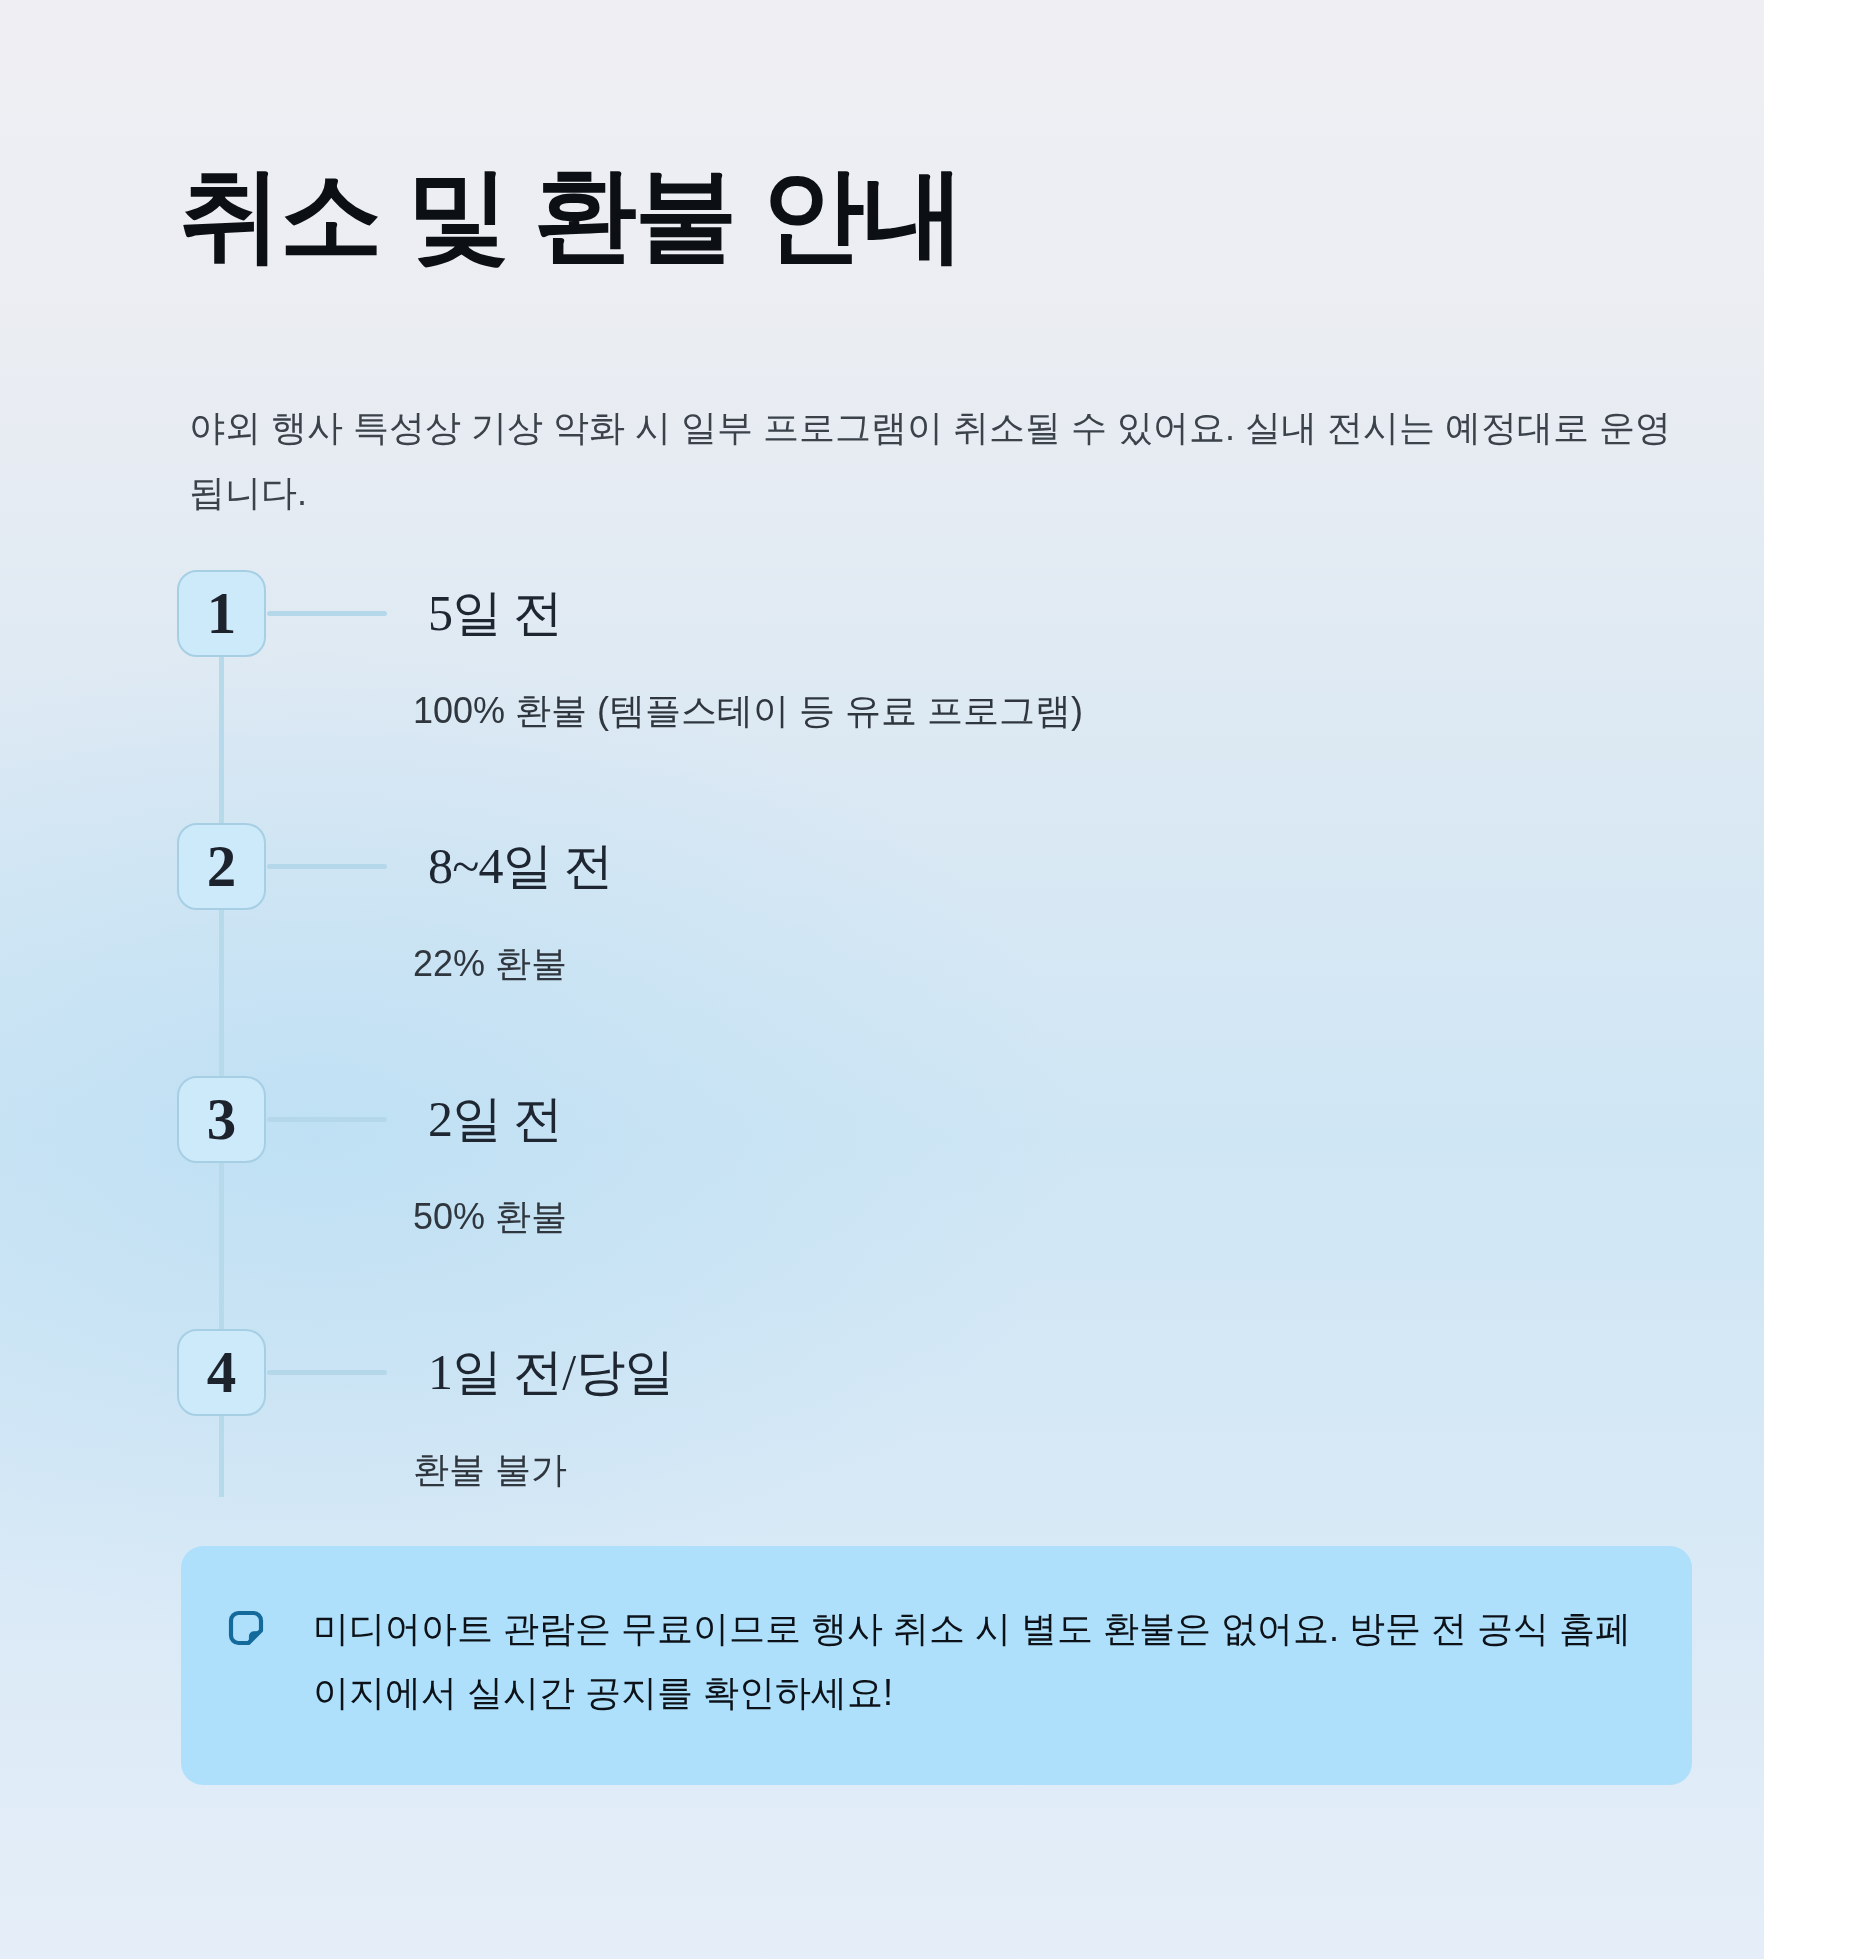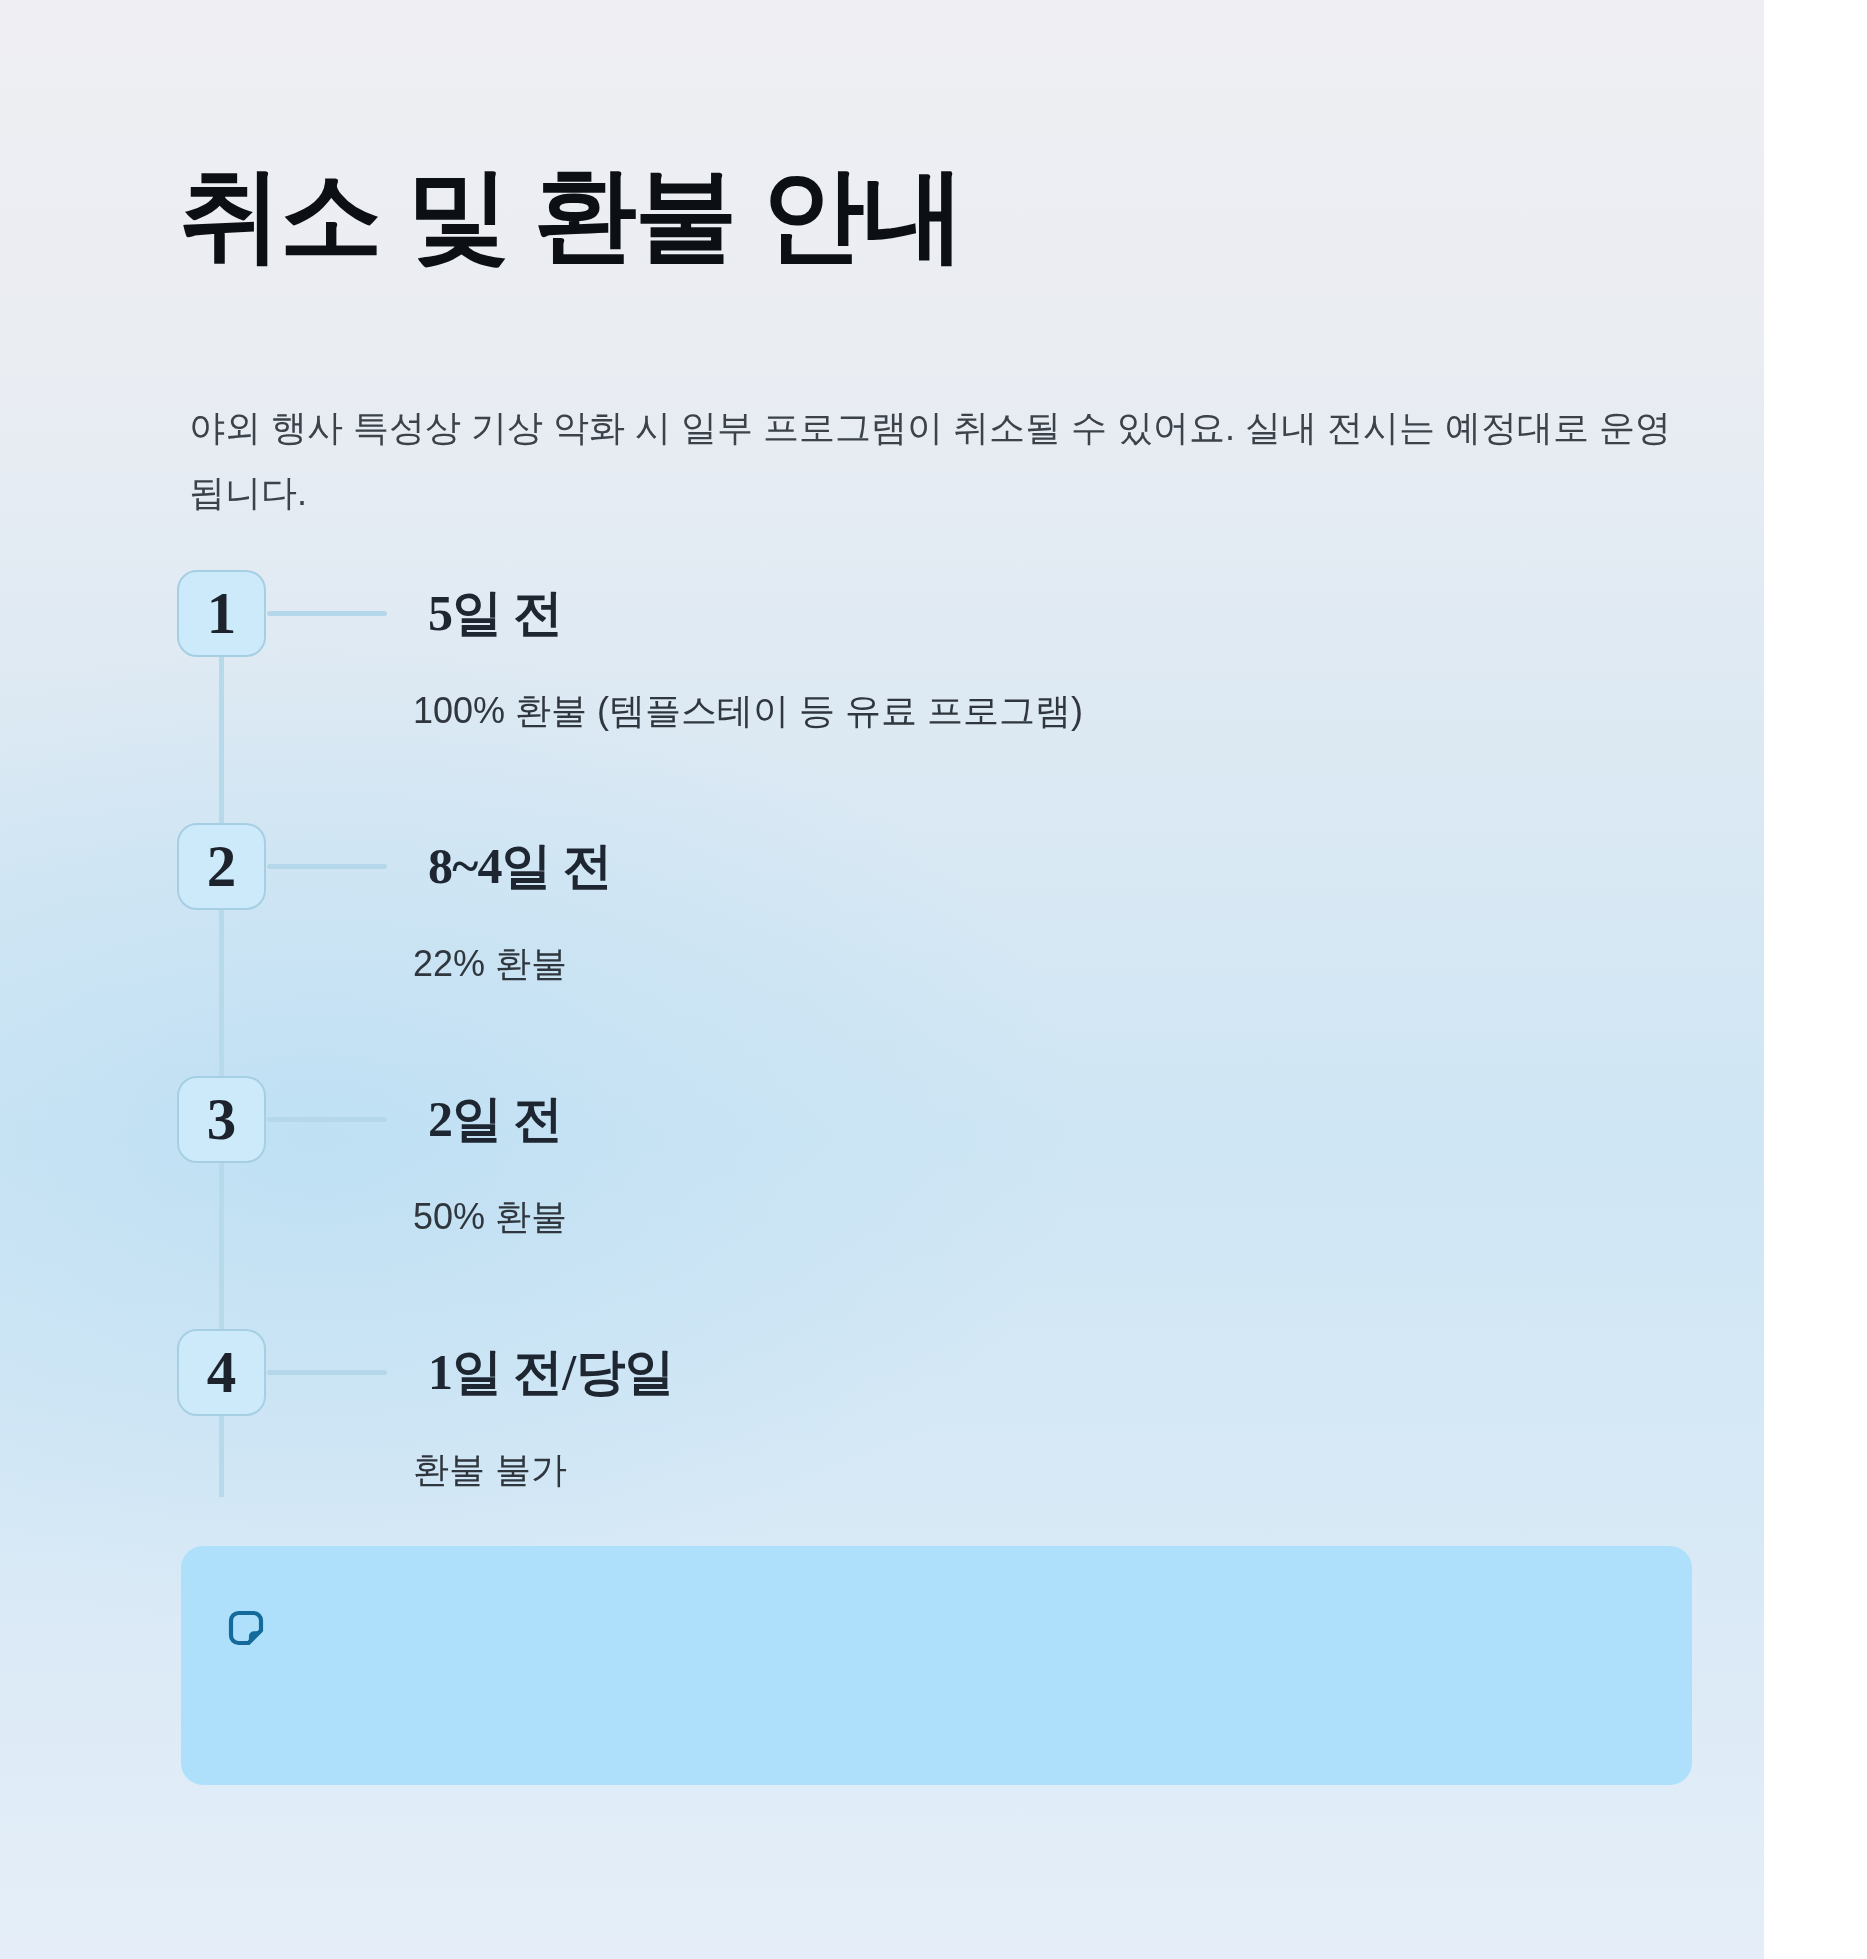--- a/index.html
+++ b/index.html
@@ -68,21 +68,21 @@
     background: #b7daea;
     z-index: 1;
   }
   .step:last-child .connector-v { height: 81px; }
   .step-head {
     position: absolute;
     left: 251px; top: 0;
     height: 87px;
     display: flex; align-items: center;
     font-family: "Liberation Serif", "DejaVu Serif", serif;
-    font-size: 50px; font-weight: 700;
+    font-size: 50px; font-weight: 400;
     letter-spacing: -0.8px;
     color: #1d2631;
     white-space: nowrap;
   }
   .step-desc {
     position: absolute;
     left: 236px; top: 117px;
     font-size: 36px;
     color: #2f363e;
     white-space: nowrap;
@@ -163,16 +163,17 @@
 
   </div>
 
   <div class="note">
     <span class="note-icon">
       <svg viewBox="0 0 48 48" width="40" height="40" aria-hidden="true">
         <path d="M15 6 H33 A9 9 0 0 1 42 15 V27 L27 42 H15 A9 9 0 0 1 6 33 V15 A9 9 0 0 1 15 6 Z" fill="none" stroke="#136a9b" stroke-width="5" stroke-linejoin="round"></path>
         <path d="M40.5 27.5 L27.5 40.5 L27.5 34 A6 6 0 0 1 33.5 28 Z" fill="#136a9b"></path>
       </svg>
     </span>
+    <p class="note-text">미디어아트 관람은 무료이므로 행사 취소 시 별도 환불은 없어요. 방문 전 공식 홈페이지에서 실시간 공지를 확인하세요!</p>
   </div>
 
 </div>
 
 
 </body></html>

